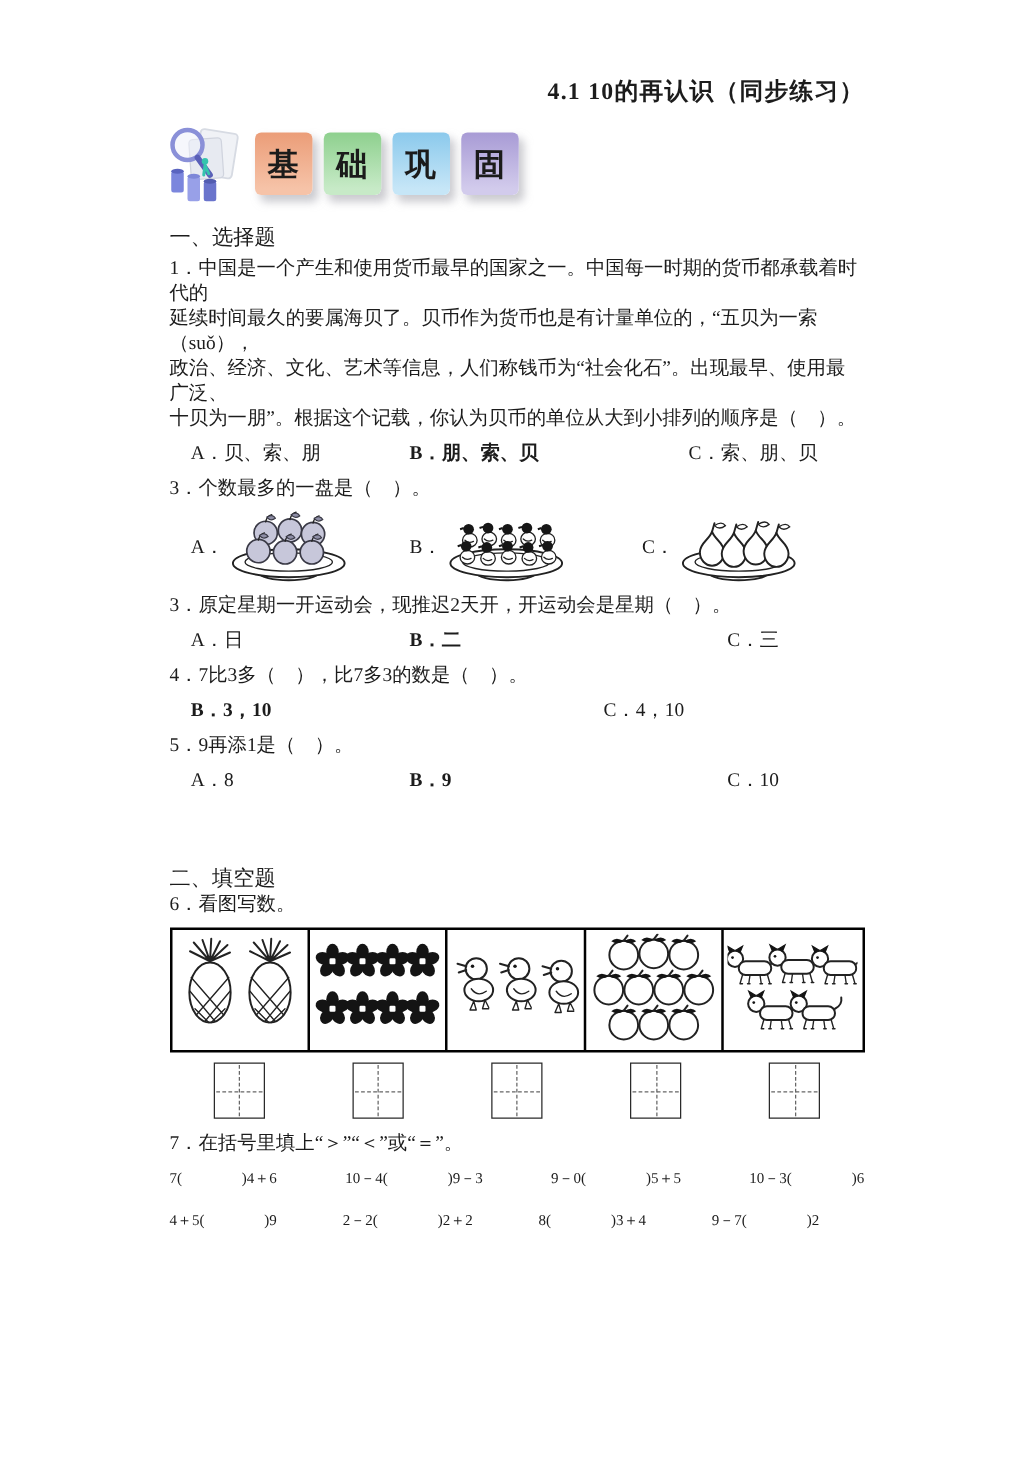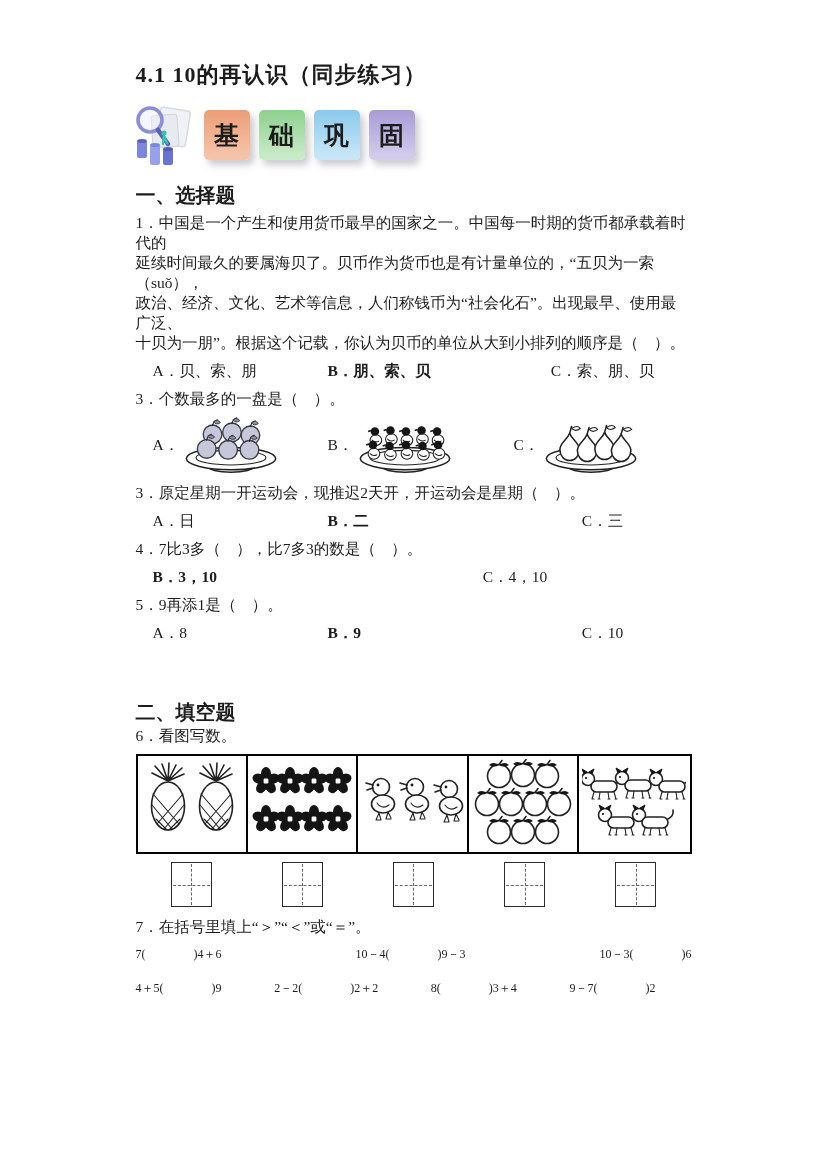--- a/index.html
+++ b/index.html
@@ -6,40 +6,40 @@
   html,body { background:#ffffff; }
   .page {
     position:relative; width:827px; height:1169px; margin:0 auto;
     background:#ffffff; overflow:hidden;
     font-family:"Liberation Serif","DejaVu Serif",serif;
     color:#1c1c1c;
   }
   .content { width:556px; margin:0 auto; }
 
   .title {
-    padding-top:60px; text-align:left;
-    font-size:22px; font-weight:bold; letter-spacing:1px;
+    padding-top:60px; text-align:right;
+    font-size:19px; font-weight:bold; letter-spacing:1px;
   }
 
   
   .banner { margin-top:12px; margin-left:-8px; display:flex; align-items:center; height:66px; }
   .banner-icon { width:70px; height:64px; flex:0 0 auto; }
   .tiles { display:flex; gap:9px; margin-left:6px; }
   .tile {
     width:46px; height:50px; border-radius:5px;
     display:flex; align-items:center; justify-content:center;
     font-size:25px; font-weight:bold; color:#1b1b1b;
     box-shadow:4px 5px 7px rgba(160,160,170,.55);
   }
   .tile-0 { background:linear-gradient(180deg,#eb9d78 0%,#f6c3a8 90%); }
   .tile-1 { background:linear-gradient(180deg,#8ed08e 0%,#c7eac7 90%); }
   .tile-2 { background:linear-gradient(180deg,#8bc9ec 0%,#c6e6f7 90%); }
   .tile-3 { background:linear-gradient(180deg,#a89bd5 0%,#d2cbec 90%); }
 
-  .sec-heading { font-size:20px; font-weight:bold; margin-top:14px; }
+  .sec-heading { font-size:17px; font-weight:normal; margin-top:14px; }
   .qtext { font-size:15.5px; line-height:20px; }
   .q1-para { margin-top:4px; }
   .opts { display:flex; font-size:15.5px; line-height:36px; padding-left:17px; }
   .opt-a { width:175px; }
   .opt-b { width:186px;font-weight:bold; }
   .opt-c { flex:1;text-align:center; }
 
   
   .plates { display:flex; padding-left:17px; margin:2px 0 4px; }
   .plate-group { display:flex; align-items:center; }
@@ -311,20 +311,21 @@
         </div>
       <div class="grid-slot">
           <div class="tian"></div>
         </div>
     </div>
 
     <div class="qtext q7-line">7．在括号里填上“＞”“＜”或“＝”。</div>
     <div class="expr-row">
       <span>7(　　　　)4＋6</span>
       <span>10－4(　　　　)9－3</span>
+      <span>9－0(　　　　)5＋5</span>
       <span>10－3(　　　　)6</span>
     </div>
     <div class="expr-row expr-row-2">
       <span>4＋5(　　　　)9</span>
       <span>2－2(　　　　)2＋2</span>
       <span>8(　　　　)3＋4</span>
       <span>9－7(　　　　)2</span>
     </div>
 
   </div>

